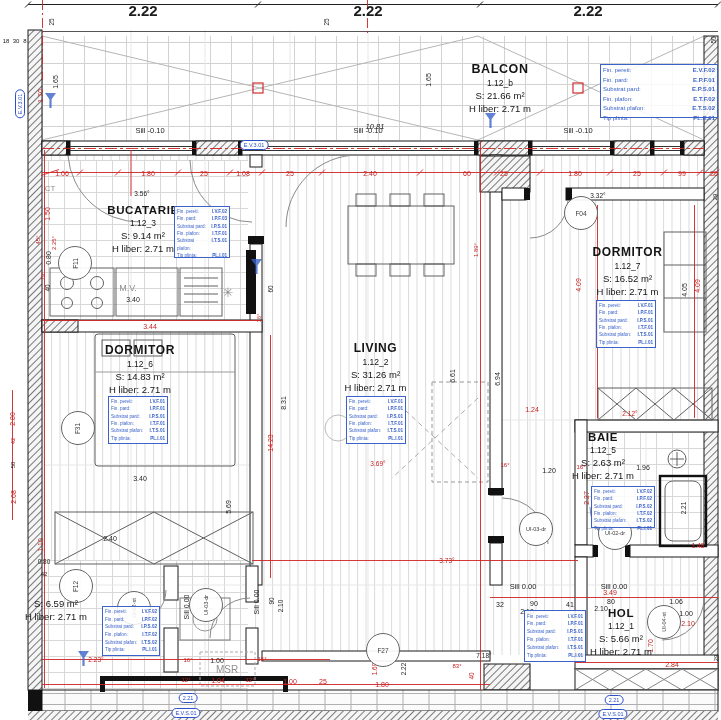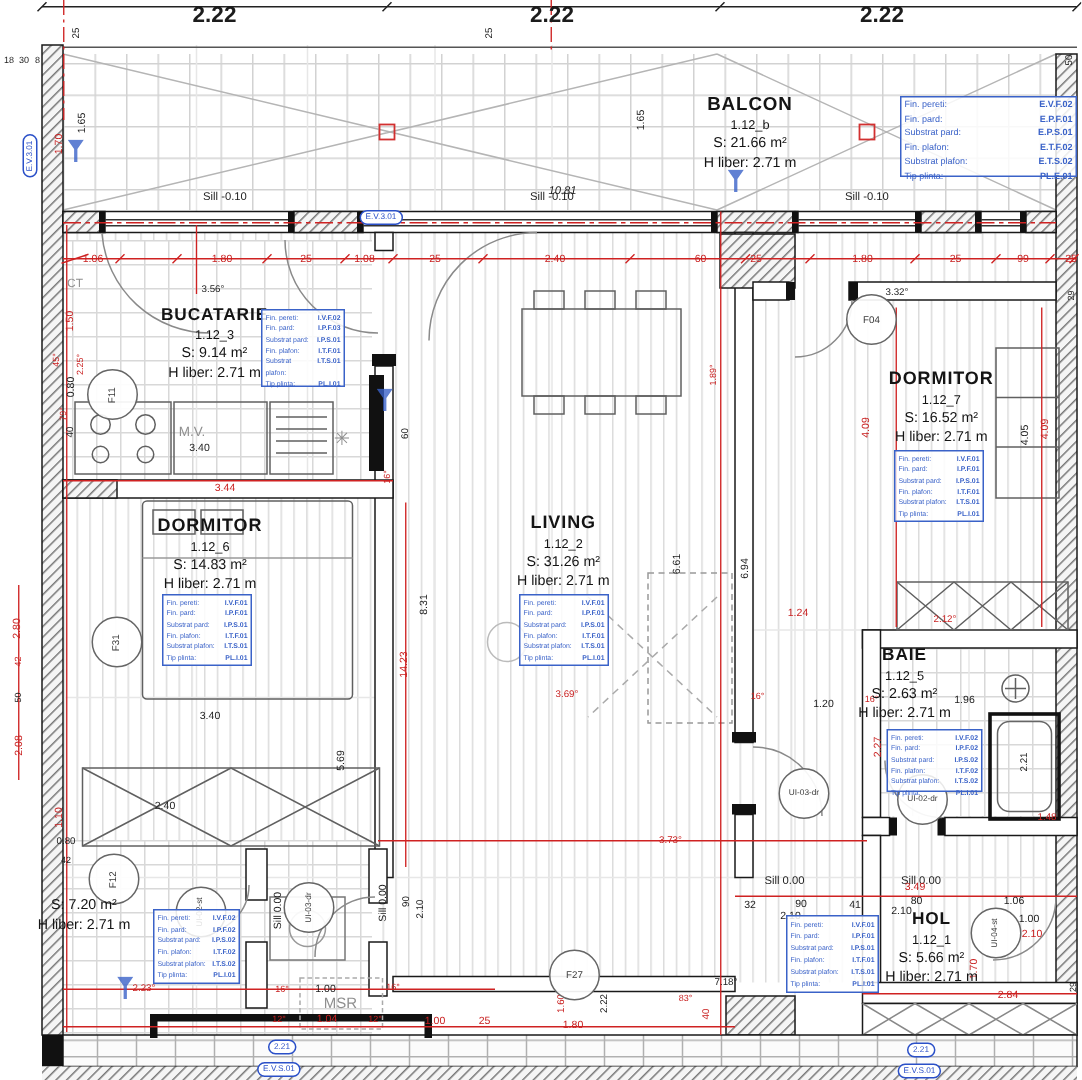--- a/index.html
+++ b/index.html
@@ -407,21 +407,21 @@
   <div class="rarea">S: 2.63 m²</div>
   <div class="rh">H liber: 2.71 m</div>
 </div>
 <div class="room" style="left:578px;top:607px;width:86px">
   <div class="rname">HOL</div>
   <div class="rid">1.12_1</div>
   <div class="rarea">S: 5.66 m²</div>
   <div class="rh">H liber: 2.71 m</div>
 </div>
 <div class="room" style="left:0px;top:596px;width:112px">
-  <div class="rarea">S: 7.20 m²</div>
+  <div class="rarea">S: 6.59 m²</div>
   <div class="rh">H liber: 2.71 m</div>
 </div>
 
 <div class="ftable" style="left:600px;top:64px;width:118px;height:54px;font-size:6px">
       <div class="frow">
         <span>Fin. pereti:</span>
         <span class="fcode">E.V.F.02</span>
       </div>
       <div class="frow">
         <span>Fin. pard:</span>

